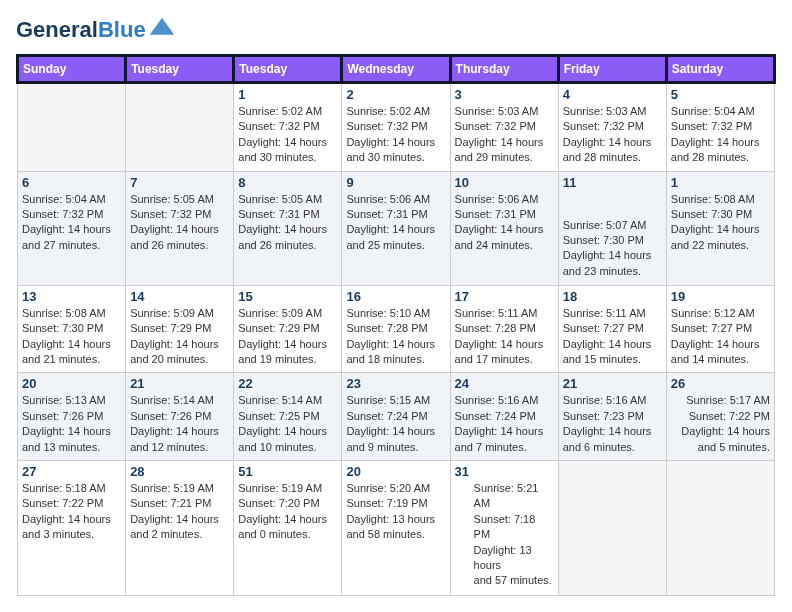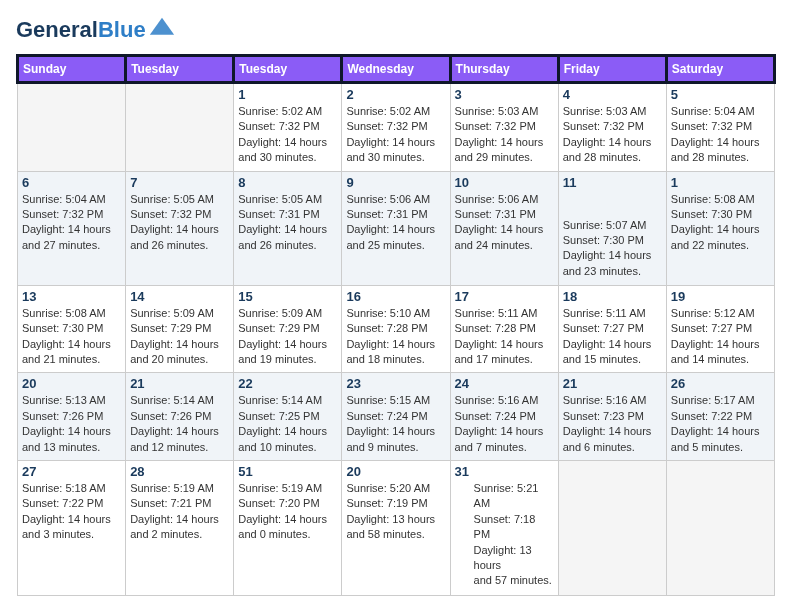--- a/index.html
+++ b/index.html
@@ -310,21 +310,21 @@
           </td>
           <td class="alt-row">
             <span class="day-number">21</span>
             <div class="day-info" style="white-space: pre-line;">Sunrise: 5:16 AM
 Sunset: 7:23 PM
 Daylight: 14 hours
 and 6 minutes.</div>
           </td>
           <td class="alt-row">
             <span class="day-number">26</span>
-            <div class="day-info" style="white-space: pre-line;">Sunrise: 5:17 AM
+            <div class="day-info" style="white-space: pre-line; text-align: right;">Sunrise: 5:17 AM
 Sunset: 7:22 PM
 Daylight: 14 hours
 and 5 minutes.</div>
           </td>
         </tr>
         <tr>
           <td>
             <span class="day-number">27</span>
             <div class="day-info" style="white-space: pre-line;">Sunrise: 5:18 AM
 Sunset: 7:22 PM

